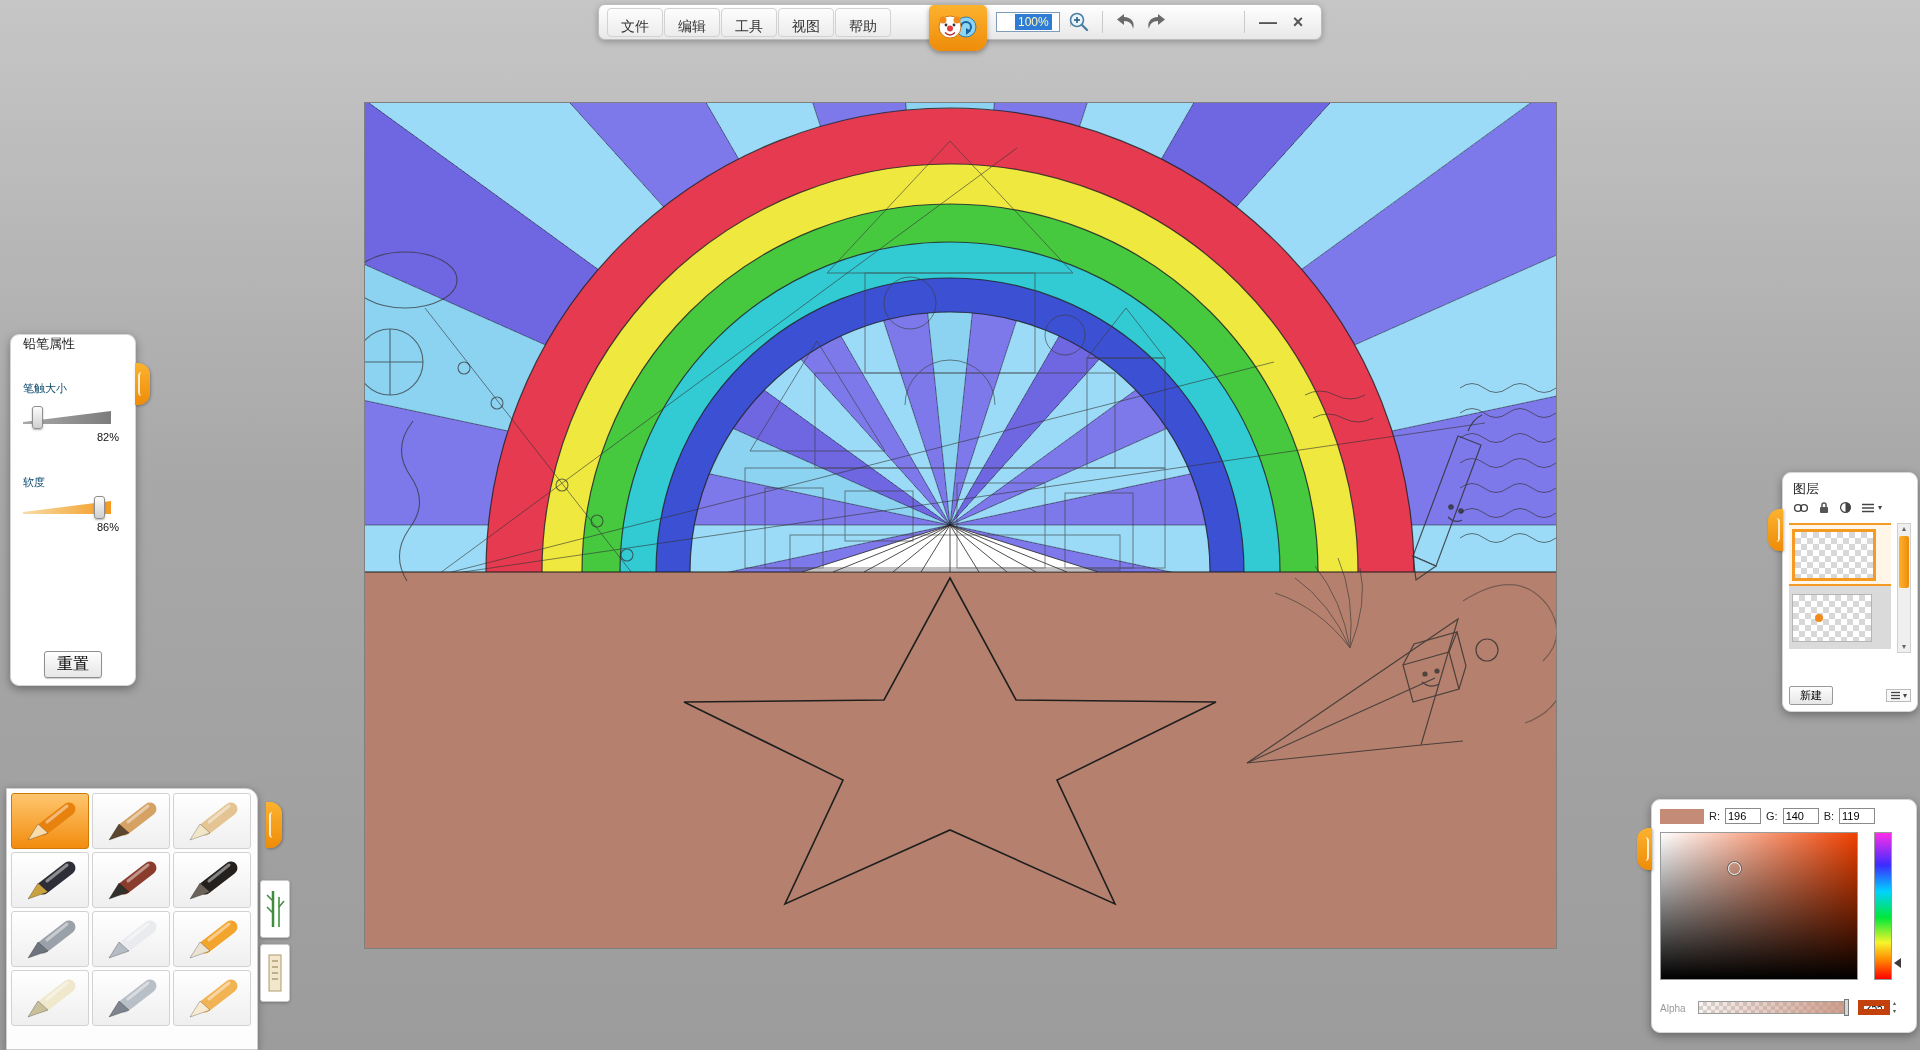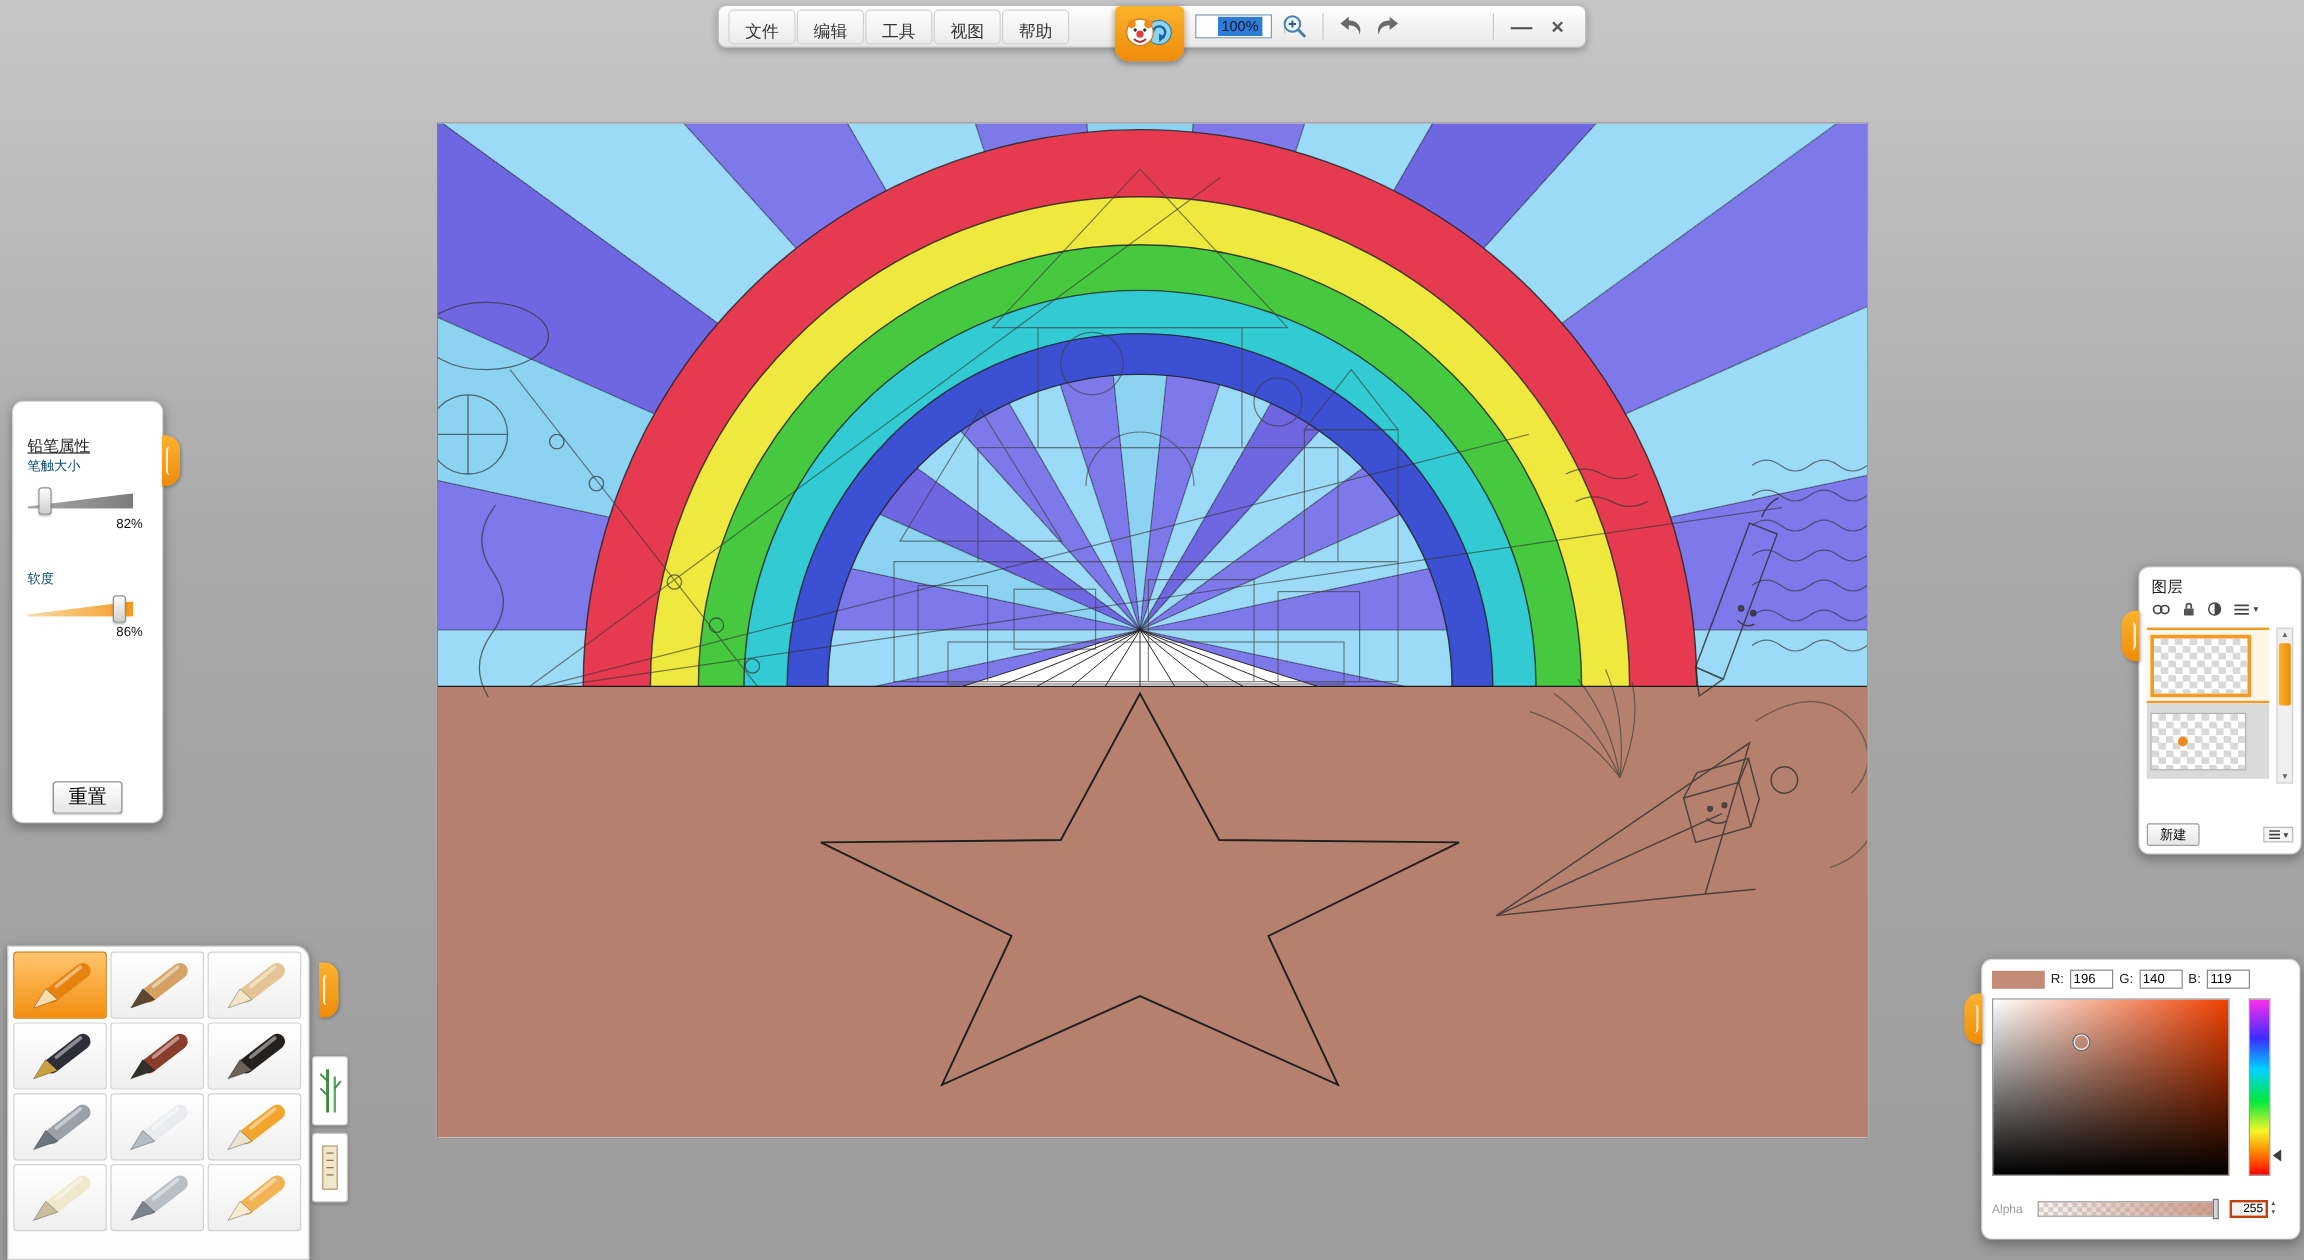--- a/index.html
+++ b/index.html
@@ -25,21 +25,21 @@
   .brand-gap{width:70px;height:1px;}
   .brand-tab{
     position:absolute;left:330px;top:0;width:58px;height:46px;
     background:linear-gradient(180deg,#fcb22e,#ee8c09);
     border-radius:5px 5px 12px 12px;box-shadow:0 2px 5px rgba(0,0,0,.35);
     display:flex;align-items:center;justify-content:center;z-index:3;
   }
   .tb-icon-btn{width:30px;height:28px;display:flex;align-items:center;justify-content:center;border-radius:4px;}
   .tb-sep{width:1px;height:22px;background:#c9c9c9;margin:0 8px;}
   .zoom-field{display:flex;align-items:center;width:64px;height:20px;background:#fff;border:1px solid #7f9db9;margin:0 4px;box-sizing:border-box;}
-  .zoom-sel{flex:1;background:#2f7cd6;color:#0f172a;font-size:12px;padding:1px 3px;margin:18px;text-align:center;}
+  .zoom-sel{flex:1;background:#2f7cd6;color:#fef9c3;font-size:12px;padding:1px 3px;margin:18px;text-align:center;}
   .zoom-dd{font-size:9px;color:#333;padding:0 3px;border-left:1px solid #c5c5c5;}
   .win-txt{font-size:18px;color:#555;font-weight:bold;}
   
   .canvas{position:absolute;left:364px;top:102px;width:1191px;height:845px;background:#ffffff;border:1px solid #7f7f7f;overflow:hidden;}
   .sky{
     position:absolute;left:0;top:0;width:1191px;height:469px;
     background:conic-gradient(from -126deg at 585px 422px,
       #9bdbf7 0 12deg,#7e79ea 12deg 24deg,#9bdbf7 24deg 36deg,#7e79ea 36deg 48deg,
       #8cd3f2 48deg 60deg,#6f66e2 60deg 72deg,#9bdbf7 72deg 84deg,#7e79ea 84deg 96deg,
       #9bdbf7 96deg 108deg,#7e79ea 108deg 120deg,#8cd3f2 120deg 132deg,#7e79ea 132deg 144deg,
@@ -51,21 +51,21 @@
   
   .float-panel{position:absolute;background:#fff;border:1px solid #d5d5d5;border-radius:9px;box-shadow:0 3px 10px rgba(0,0,0,.35);}
   .otab{position:absolute;width:15px;height:42px;background:linear-gradient(180deg,#fcb22e,#ee8c09);box-shadow:1px 1px 3px rgba(0,0,0,.3);}
   .otab.right{right:-15px;border-radius:0 12px 12px 0;}
   .otab.left{left:-15px;border-radius:12px 0 0 12px;}
   .otab::after{content:"";position:absolute;top:9px;width:6px;height:24px;border-radius:6px;}
   .otab.right::after{left:3px;border-left:2px solid rgba(255,255,255,.8);}
   .otab.left::after{right:3px;border-right:2px solid rgba(255,255,255,.8);}
   
   .pencil-panel{left:10px;top:334px;width:124px;height:350px;}
-  .pp-title{position:absolute;left:12px;top:28px;font-size:13px;text-decoration:underline;}
+  .pp-title{position:absolute;left:12px;top:0;font-size:13px;}
   .small-label{position:absolute;font-size:11px;color:#0c4a6e;font-family:Liberation Mono, monospace;}
   .slider{position:absolute;width:88px;height:13px;}
   .wedge{position:absolute;left:0;top:0;width:88px;height:13px;clip-path:polygon(0 85%,100% 0,100% 100%,0 100%);}
   .wedge.gray{background:linear-gradient(90deg,#a9a9a9,#7c7c7c);}
   .wedge.orange{background:linear-gradient(90deg,#f7dca6,#f59a23);}
   .knob{position:absolute;width:9px;height:21px;top:-5px;background:linear-gradient(180deg,#fdfdfd,#cfcfcf);border:1px solid #8f8f8f;border-radius:3px;box-shadow:0 1px 2px rgba(0,0,0,.3);}
   .slider-value{position:absolute;font-size:11px;color:#111;}
   .reset-btn{position:absolute;left:50%;top:316px;transform:translateX(-50%);padding:2px 12px;font-size:16px;border:1px solid #8f8f8f;border-radius:3px;background:linear-gradient(180deg,#fefefe,#e6e6e6);box-shadow:0 1px 1px rgba(0,0,0,.2);}
   
   .tool-palette{position:absolute;left:6px;top:788px;width:252px;height:262px;background:#fdfdfd;border:1px solid #cfcfcf;border-radius:0 12px 0 0;padding:4px;box-sizing:border-box;box-shadow:0 2px 8px rgba(0,0,0,.3);}
@@ -106,21 +106,21 @@
     background:linear-gradient(to top,#000,rgba(0,0,0,0)),linear-gradient(to right,#fff,hsl(16,100%,47%));}
   .cp-sv-marker{position:absolute;left:76px;top:62px;width:11px;height:11px;border:1px solid #f2f2f2;border-radius:50%;box-shadow:0 0 0 1px #666;}
   .cp-hue{position:absolute;left:222px;top:32px;width:18px;height:148px;border:1px solid #9a9a9a;box-sizing:border-box;
     background:linear-gradient(180deg,#ff2ee8 0%,#3c2cff 22%,#00d2ff 40%,#00e83a 58%,#f5f52a 75%,#ff8800 87%,#ff0000 100%);}
   .cp-hue-marker{position:absolute;left:242px;top:158px;width:0;height:0;border-top:5px solid transparent;border-bottom:5px solid transparent;border-right:7px solid #3c3c3c;}
   .cp-alpha-label{position:absolute;left:8px;top:203px;font-size:10px;color:#9a9a9a;}
   .cp-alpha{position:absolute;left:46px;top:201px;width:150px;height:13px;border:1px solid #9a9a9a;box-sizing:border-box;
     background-image:linear-gradient(to right,rgba(196,140,119,.1),rgba(196,140,119,.85)),conic-gradient(#d8d8d8 0 25%,#ffffff 0 50%,#d8d8d8 0 75%,#ffffff 0);
     background-size:100% 100%,8px 8px;}
   .cp-alpha-handle{position:absolute;left:192px;top:199px;width:5px;height:17px;background:#d6d6d6;border:1px solid #777;box-sizing:border-box;}
-  .cp-alpha-input{position:absolute;left:206px;top:200px;width:32px;height:15px;font-size:10px;border:2px solid #c2410c;text-align:right;box-sizing:border-box;font-family:inherit;background:#f4f4f4;}
+  .cp-alpha-input{position:absolute;left:206px;top:200px;width:32px;height:15px;font-size:10px;border:6px solid #c2410c;text-align:right;box-sizing:border-box;font-family:inherit;background:#f4f4f4;}
   .cp-spin{position:absolute;left:241px;top:199px;display:flex;flex-direction:column;font-size:6px;color:#555;line-height:8px;}
 </style>
 </head>
 <body>
 
 <div class="toolbar">
   <div class="menu-btn">
       <span>文件</span>
     </div>
   <div class="menu-btn">

